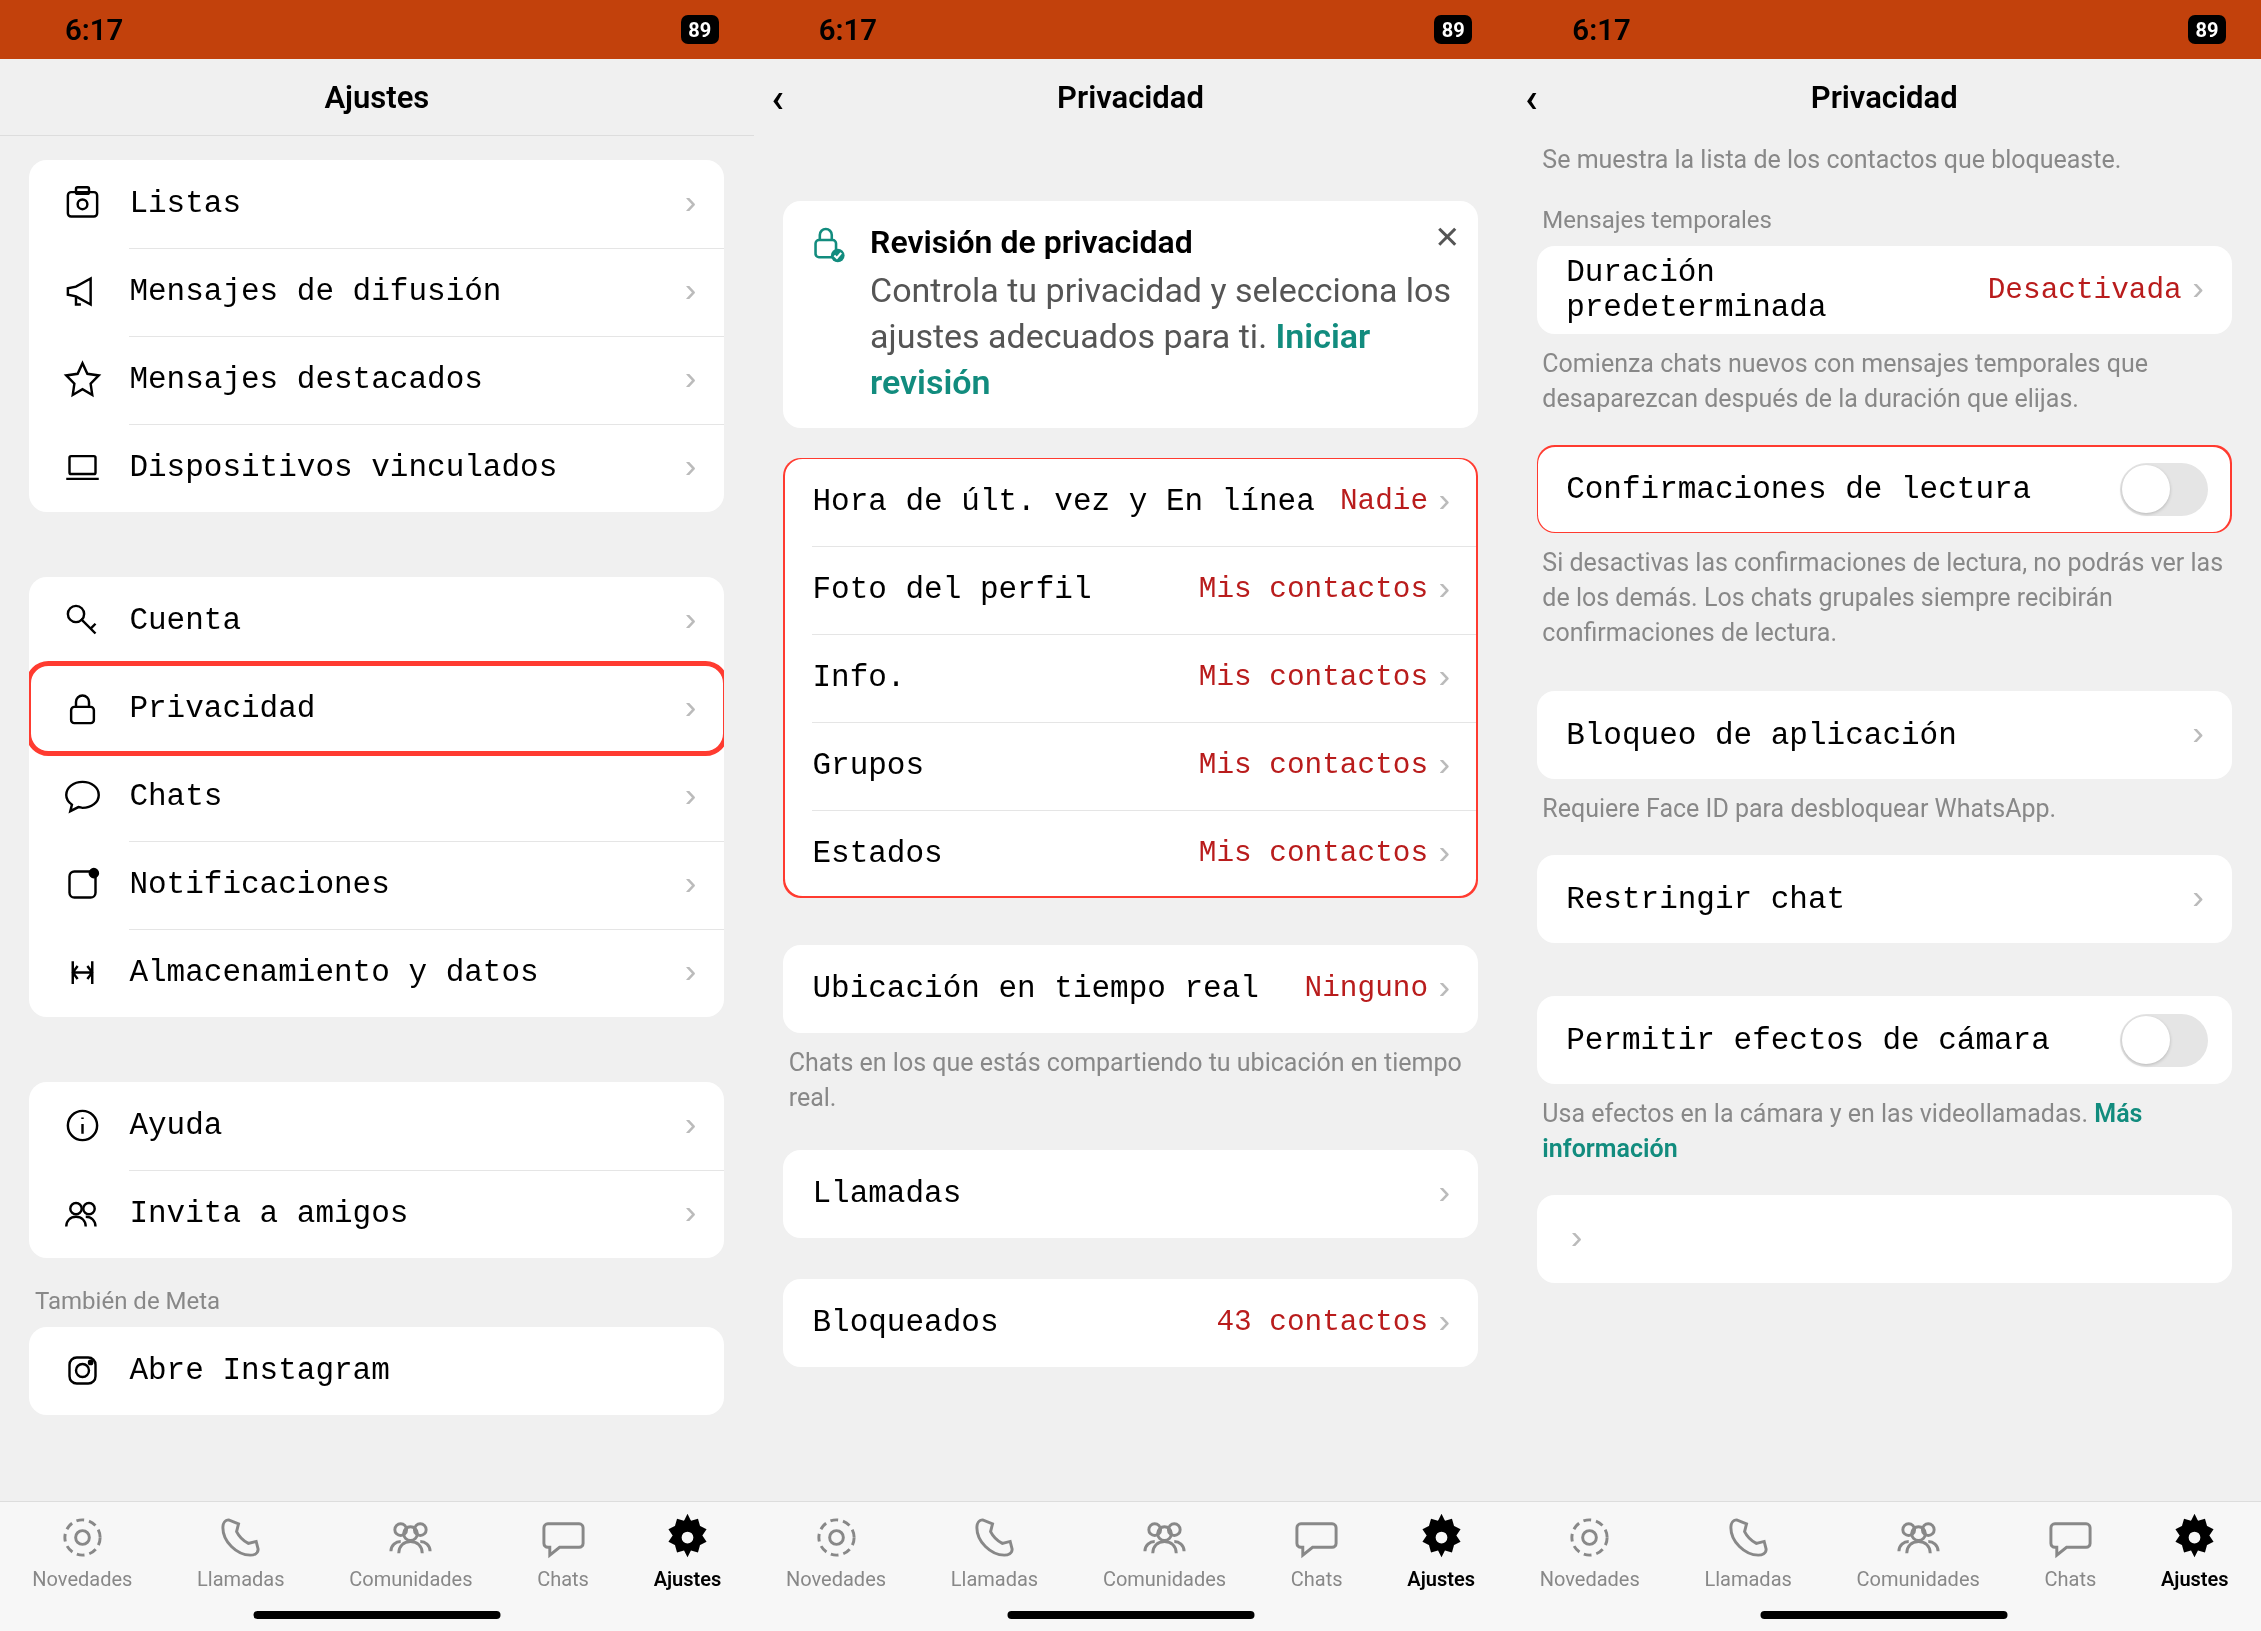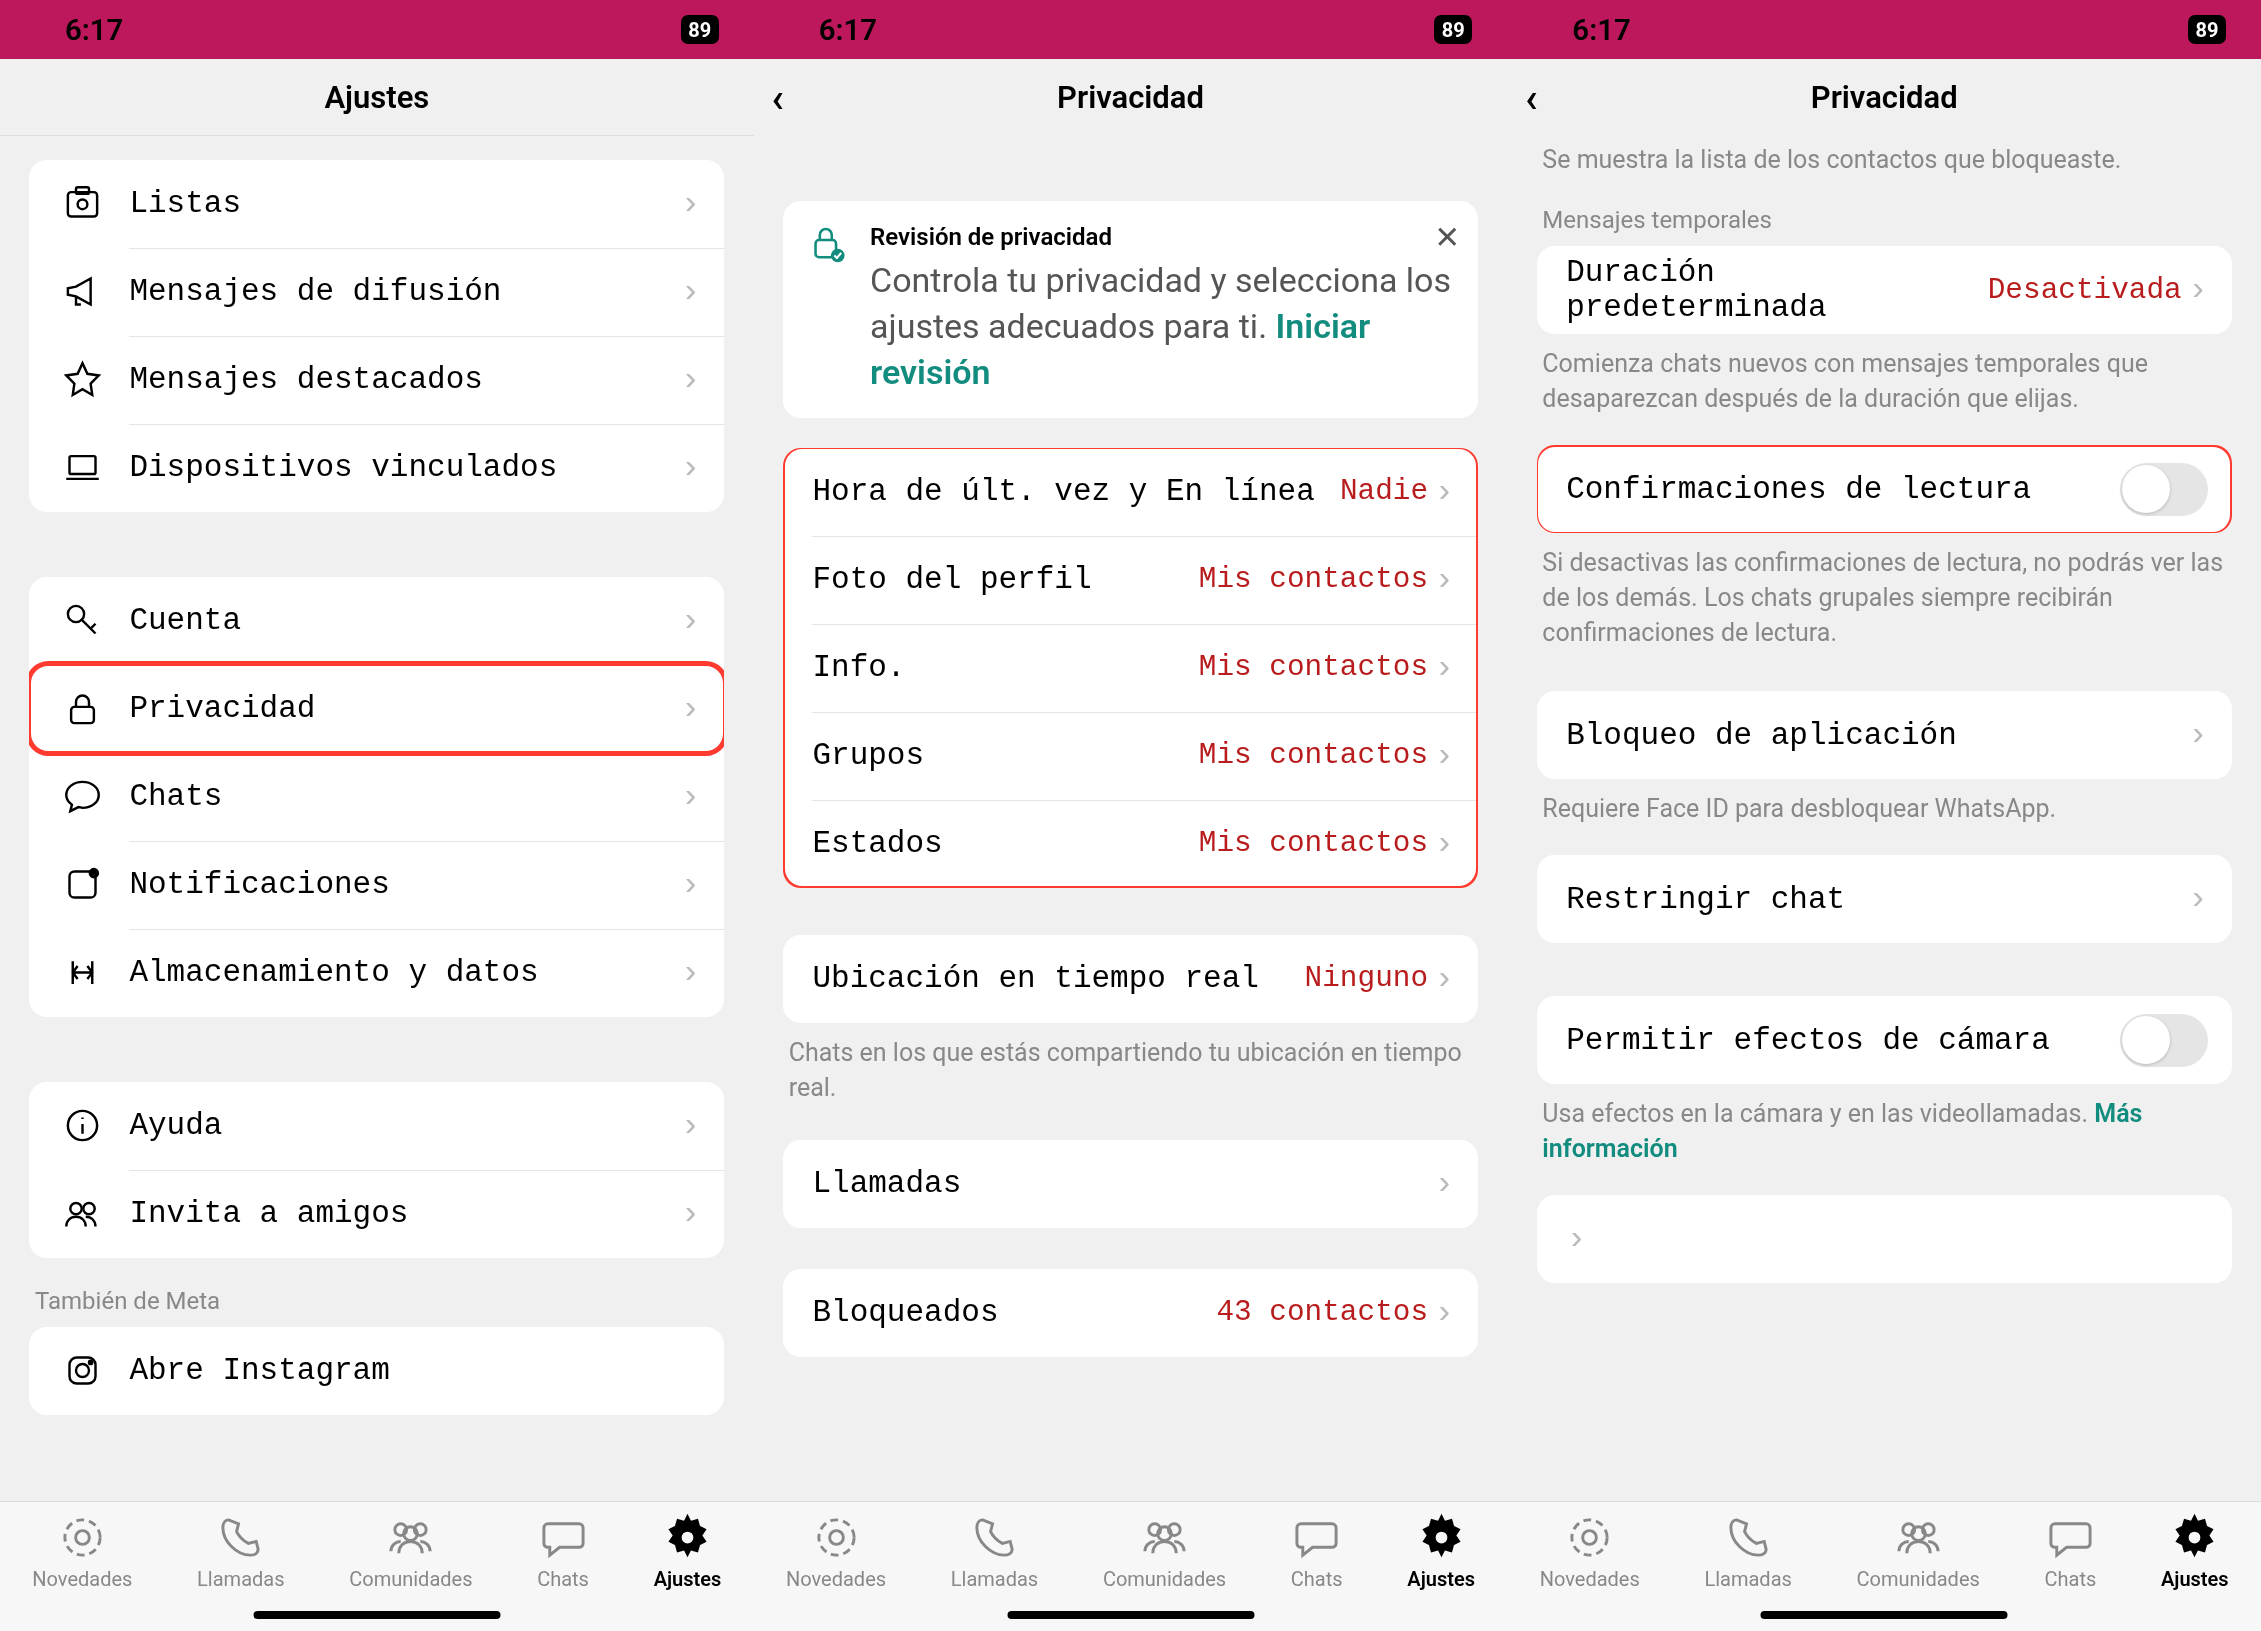--- a/index.html
+++ b/index.html
@@ -18,21 +18,21 @@
     flex-direction: column;
     position: relative;
     border-right: 0px solid #eee;
   }
   .status-bar {
     height: 59px;
     display: flex;
     align-items: center;
     justify-content: space-between;
     padding: 0 35px 0 65px;
-    background: #be185d;
+    background: #c2410c;
     font-weight: 600;
     font-size: 29.4px;
   }
   .status-right { display: flex; align-items: center; gap: 10.6px; }
   .battery-box {
     display: inline-flex; align-items: center; justify-content: center;
     background: #000; color: #fff; font-size: 20px; font-weight: 700;
     border-radius: 7px; padding: 2.4px 5.9px; min-width: 38px;
   }
   .nav-bar {
@@ -114,21 +114,21 @@
   .privacy-card {
     margin: 65px 29.4px 11.8px 29.4px;
     background: #fff;
     border-radius: 17.7px;
     padding: 22.4px 23.6px;
     display: flex;
     gap: 22.4px;
     position: relative;
   }
   .privacy-card .card-icon { flex-shrink:0; }
-  .privacy-card .card-title { font-size: 24px; font-weight: 600; margin-bottom: 7px;}
+  .privacy-card .card-title { font-size: 32px; font-weight: 600; margin-bottom: 7px;}
   .privacy-card .card-body { font-size: 34px; color: #555; line-height: 1.35; }
   .privacy-card .card-body .link { color: #128c7e; font-weight: 600; }
   .privacy-card .close-x {
     position: absolute; right: 17.7px; top: 17.7px; color: #555; font-size: 31px;
   }
   .toggle {
     width: 88px; height: 53px; background: #e5e5e5; border-radius: 26.5px;
     position: relative; flex-shrink: 0;
   }
   .toggle .knob {

